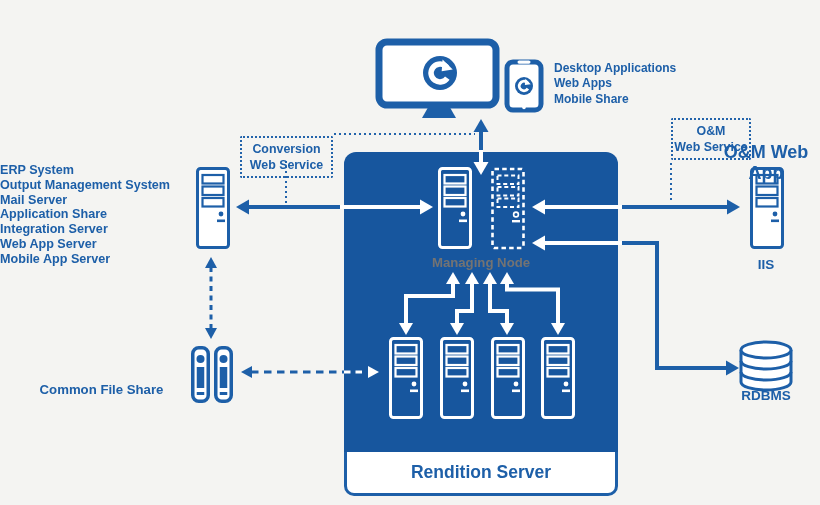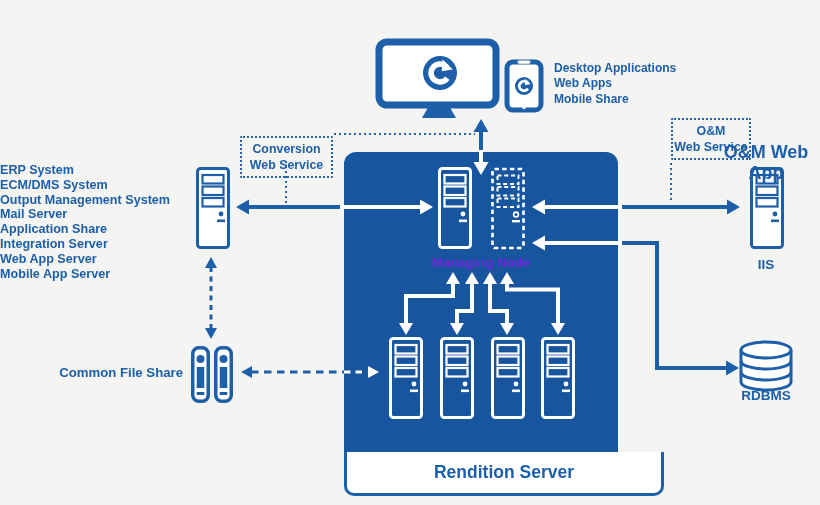--- a/index.html
+++ b/index.html
@@ -12,24 +12,24 @@
   .ext-list{left:0;top:163px;width:185px;text-align:left;font-size:12.6px;line-height:14.8px;}
   .client-apps{left:554px;top:61px;font-size:12px;line-height:15.4px;}
   .svc-box{
     border:2px dotted #2263AB;text-align:center;font-size:12.4px;line-height:16px;
     box-sizing:border-box;display:flex;flex-direction:column;justify-content:center;
     background:transparent;border-radius:2px;
   }
   .conv-box{left:240px;top:120px;width:93px;height:42px;margin-top:16px;}
   .om-box{left:631px;top:118px;width:80px;height:42px;margin-left:40px;}
   .center-lbl{text-align:center;}
-  .white-lbl{color:#6d28d9;}
+  .white-lbl{color:#737373;}
   .rbox{left:344px;top:152px;width:274px;height:300px;background:#17569E;border-radius:12px 12px 0 0;}
   .rtitle{
-    left:344px;top:452px;width:320px;height:44px;box-sizing:border-box;
+    left:344px;top:452px;width:274px;height:44px;box-sizing:border-box;
     border:3px solid #1D5FA8;border-top:none;border-radius:0 0 10px 10px;background:#FFFFFF;
     display:flex;align-items:center;justify-content:center;font-size:17.5px;
   }
   svg.layer{position:absolute;left:0;top:0;}
 </style>
 </head>
 <body>
 
 <div class="stage">
 
@@ -204,30 +204,29 @@
     <div>Web Service</div>
   </div>
 
   <div class="abs svc-box om-box lbl">
     <div>O&amp;M</div>
     <div>Web Service</div>
   </div>
 
   <div class="abs ext-list lbl">
     <div>ERP System</div>
-    <div>ECM/DMS System</div>
     <div>Output Management System</div>
     <div>Mail Server</div>
     <div>Application Share</div>
     <div>Integration Server</div>
     <div>Web App Server</div>
     <div>Mobile App Server</div>
   </div>
 
-  <div class="abs lbl" style="left:20px;top:365px;width:163px;text-align:right;font-size:13.2px;">Common File Share</div>
+  <div class="abs lbl" style="left:20px;top:382px;width:163px;text-align:center;font-size:13.2px;">Common File Share</div>
 
   <div class="abs lbl center-lbl" style="left:712px;top:142px;width:108px;font-size:18px;">O&amp;M Web App</div>
 
   <div class="abs lbl center-lbl" style="left:716px;top:257px;width:100px;font-size:13.5px;">IIS</div>
 
   <div class="abs lbl center-lbl" style="left:716px;top:388px;width:100px;font-size:13.5px;">RDBMS</div>
 
   <div class="abs white-lbl center-lbl" style="left:381px;top:255px;width:200px;font-size:13.2px;">Managing Node</div>
 
 

